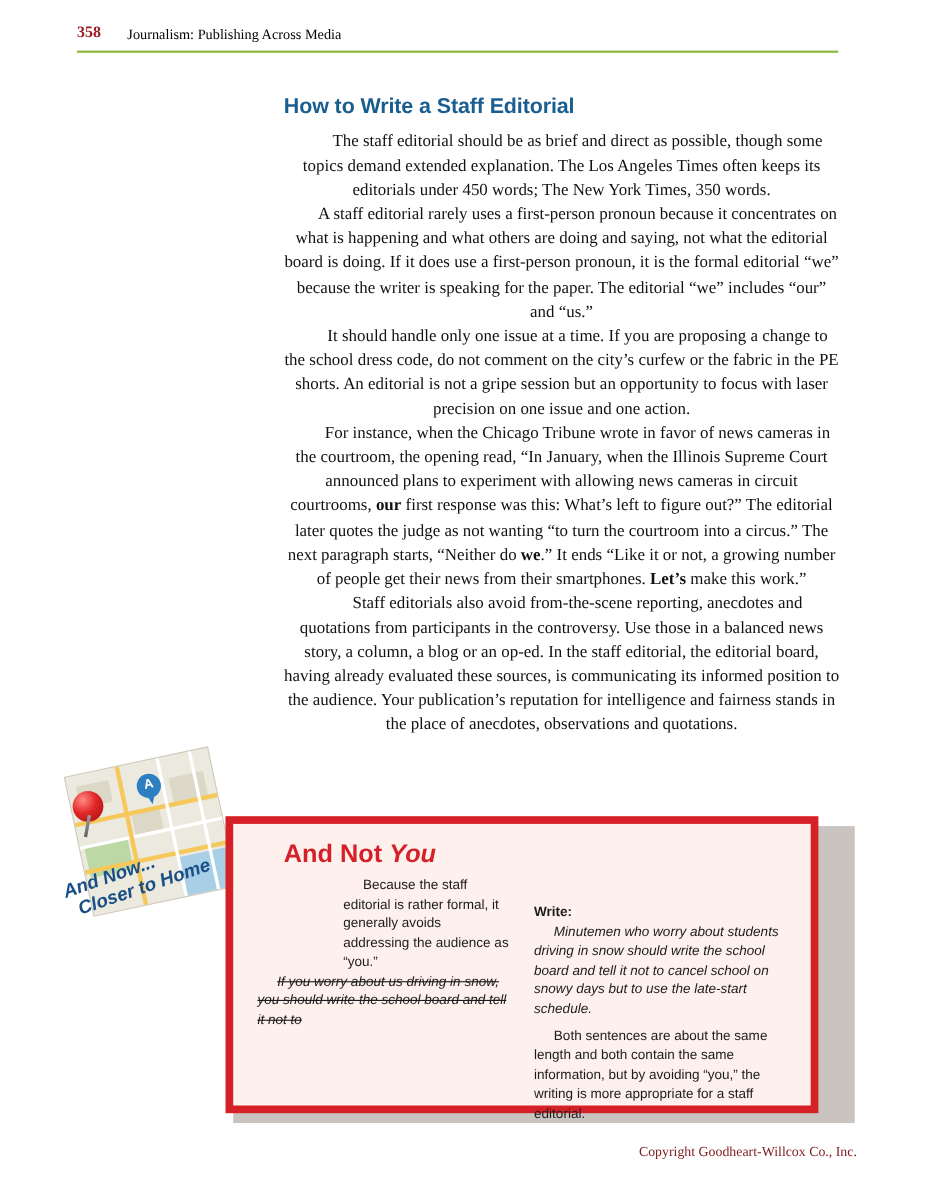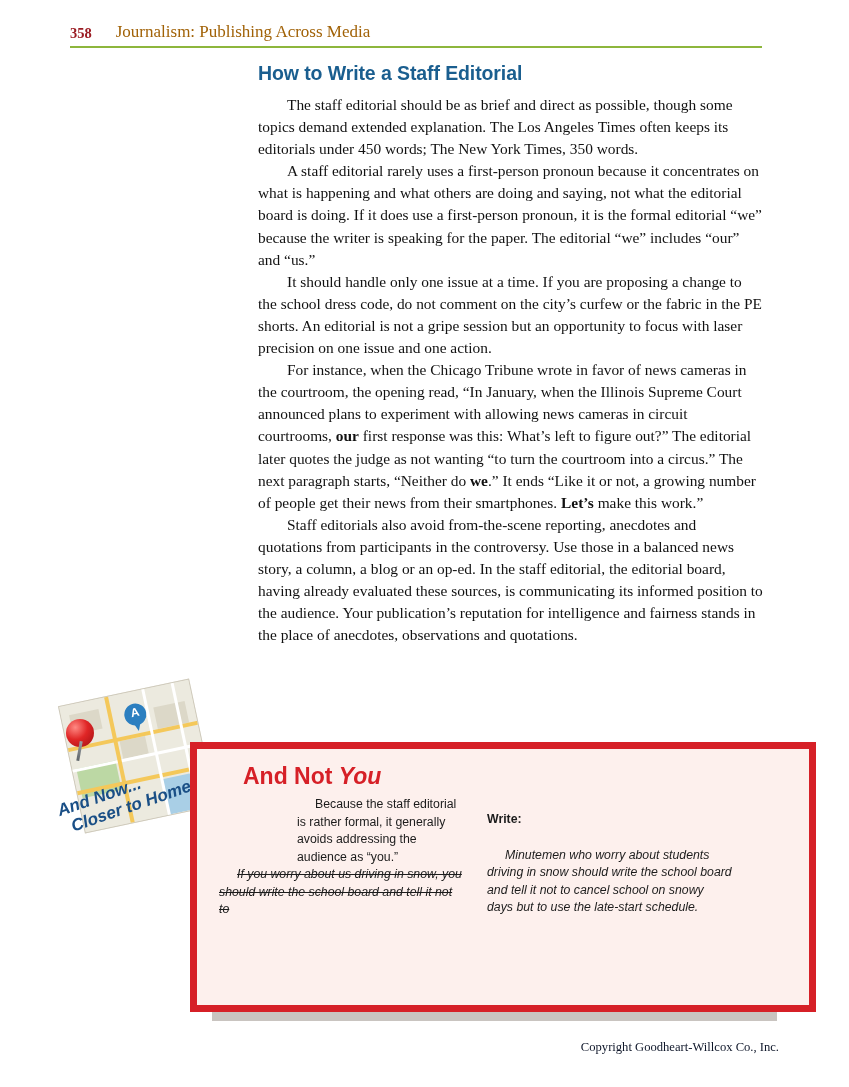--- a/index.html
+++ b/index.html
@@ -27,70 +27,70 @@
   }
   .runhead .pageno {
     font-family: "Liberation Serif", serif;
     font-size: 14.5px;
     font-weight: bold;
     color: #9b1c23;
     margin-right: 24px;
   }
   .runhead .title {
     font-family: "Liberation Serif", serif;
-    font-size: 17px;
-    color: #a16207;
+    font-size: 13px;
+    color: #000000;
   }
   .runhead-rule {
     position: absolute;
     left: 70px;
     top: 46px;
     width: 692px;
     height: 1.6px;
     background: #8db63c;
   }
 
   
   .col {
     position: absolute;
     left: 258px;
-    top: 62px;
+    top: 86px;
     width: 505px;
   }
   h2.sect {
     font-family: "Liberation Sans", sans-serif;
     font-size: 19.5px;
     font-weight: bold;
     color: #1a5e8f;
     margin: 0 0 9px 0;
     letter-spacing: -0.1px;
   }
   .col p {
     margin: 0;
     font-size: 15.4px;
     line-height: 1.435;
     text-indent: 29px;
-    text-align: left;
+    text-align: center;
     color: #111;
   }
 
   
   .feature-shadow {
     position: absolute;
     left: 212px;
     top: 751px;
     width: 565px;
     height: 270px;
     background: #c9c4c0;
   }
   .feature {
     position: absolute;
-    left: 190px;
+    left: 205px;
     top: 742px;
-    width: 626px;
+    width: 539px;
     height: 270px;
     background: #d62027;
     border: 0;
     box-sizing: border-box;
     padding: 7px;
   }
   .feature-inner {
     width: 100%;
     height: 100%;
     background: #fdf0ed;
@@ -116,22 +116,22 @@
   }
   .fcol {
     width: 246px;
     font-family: "Liberation Sans", sans-serif;
     font-size: 12.3px;
     line-height: 1.43;
     color: #1c1c1c;
   }
   .fcol p { margin: 0; }
   .fcol p.ind { text-indent: 18px; }
-  .fcol .lbl { font-weight: bold; margin-top: 15px; }
-  .fcol .ital { font-style: italic; margin-top: 18px; }
+  .fcol .lbl { font-weight: bold; margin-top: 25px; }
+  .fcol .ital { font-style: italic; }
   .fcol .strike { text-decoration: line-through; font-style: italic; }
   .first-runin {
     padding-left: 78px;
     text-indent: 18px;
   }
   .third-runin {
     padding-left: 78px;
   }
 
   
@@ -227,21 +227,21 @@
   .logo-text .l1 { font-size: 17px; }
   .logo-text .l2 { font-size: 17px; padding-left: 8px; }
 
   
   .footer {
     position: absolute;
     right: 70px;
     bottom: 32px;
     font-family: "Liberation Serif", serif;
     font-size: 12.6px;
-    color: #0f172a;
+    color: #7f1d1d;
   }
 </style>
 </head>
 <body>
 
 <div class="runhead">
   <span class="pageno">358</span>
   <span class="title">Journalism: Publishing Across Media</span>
 </div>
 <div class="runhead-rule"></div>
@@ -290,18 +290,19 @@
   <div class="feature-inner">
     <h3><span>And Not </span><em>You</em></h3>
     <div class="fcols">
       <div class="fcol">
         <p class="first-runin">Because the staff editorial is rather formal, it generally avoids addressing the audience as “you.”</p>
         <p class="strike ind">If you worry about us driving in snow, you should write the school board and tell it not to</p>
       </div>
       <div class="fcol">
         <p class="lbl">Write:</p>
         <p class="ital ind">Minutemen who worry about students driving in snow should write the school board and tell it not to cancel school on snowy days but to use the late-start schedule.</p>
+        <p class="ind" style="margin-top:7px;">Both sentences are about the same length and both contain the same information, but by avoiding “you,” the writing is more appropriate for a staff editorial.</p>
       </div>
     </div>
   </div>
 </div>
 
 <div class="footer">Copyright Goodheart-Willcox Co., Inc.</div>
 
 </body></html>

